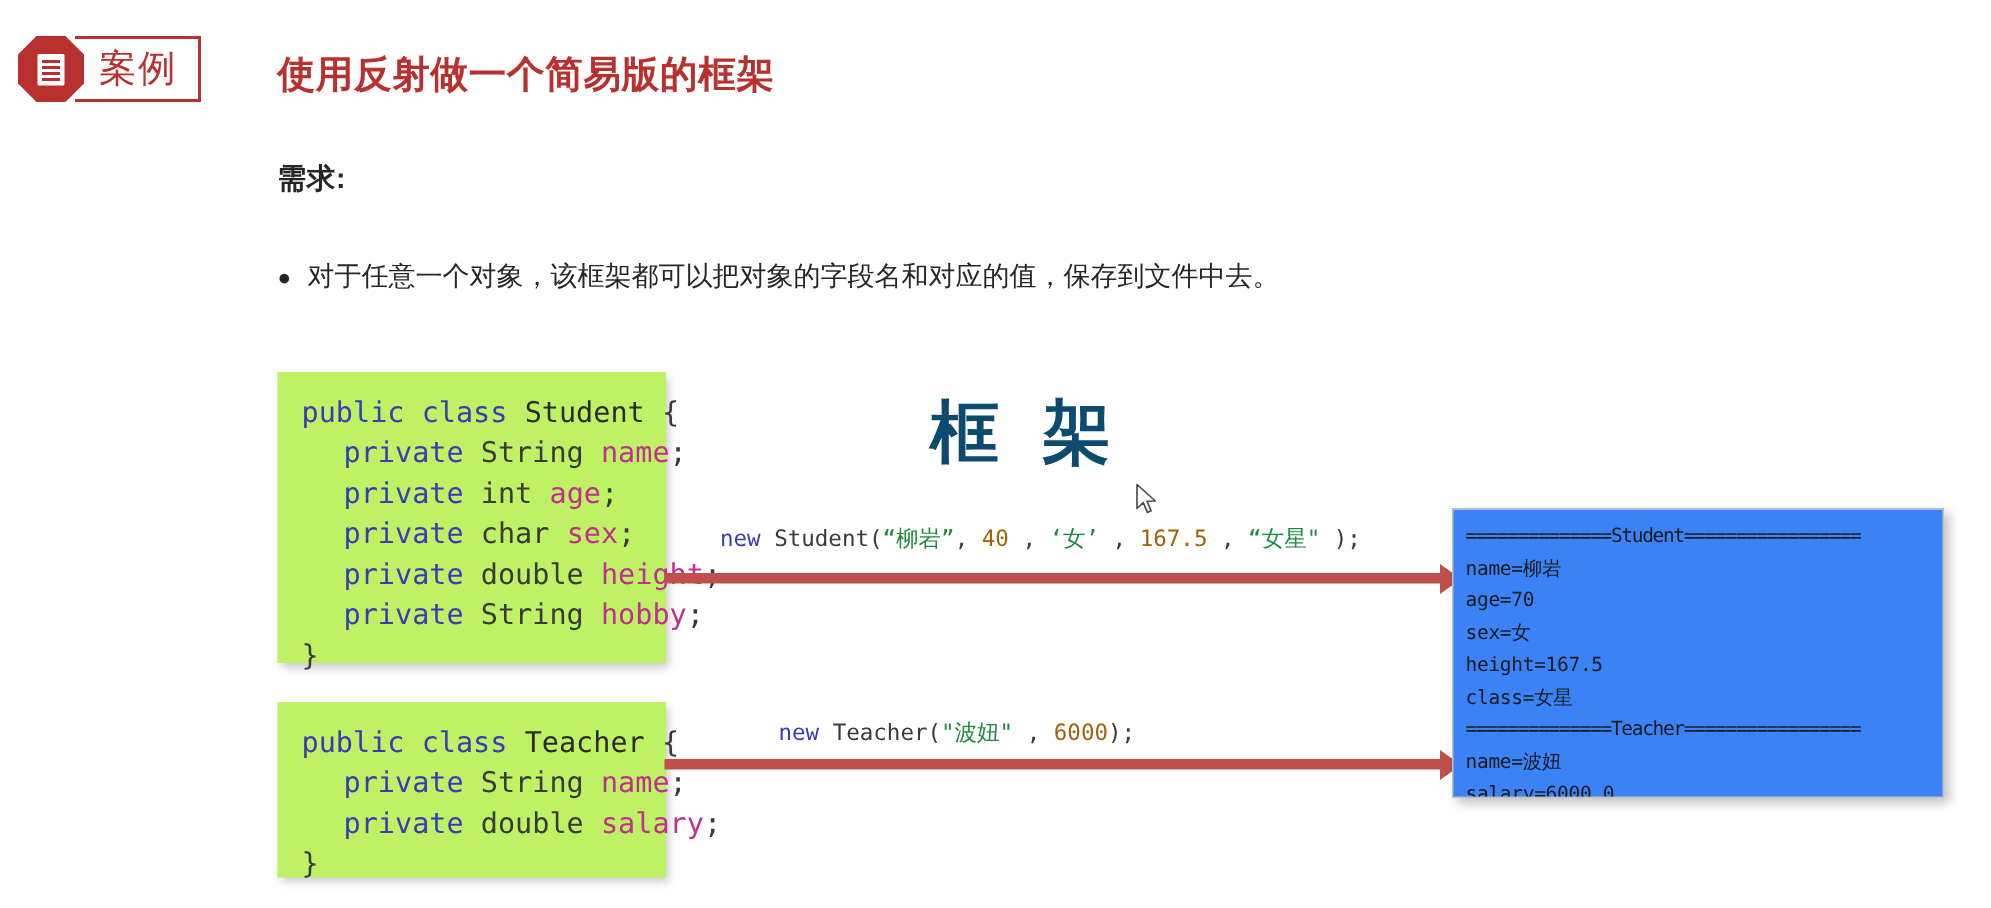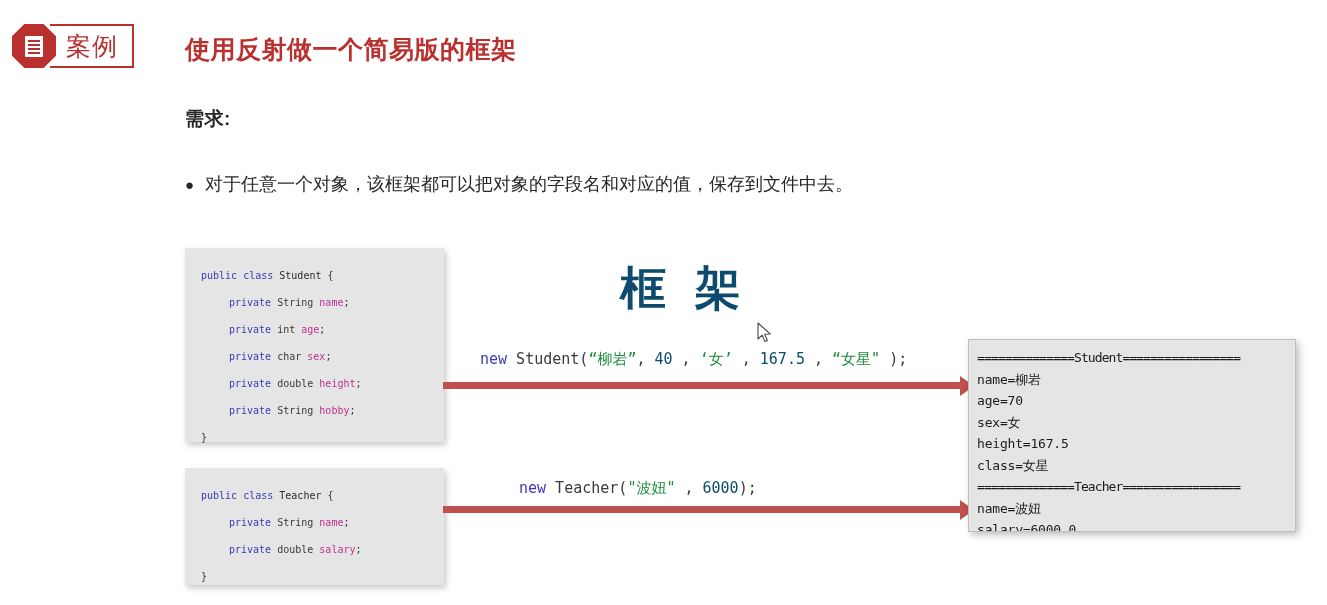--- a/index.html
+++ b/index.html
@@ -103,24 +103,24 @@
   }
   #requirement-bullet .bullet-dot {
     font-size: 15px;
     margin-right: 11px;
     line-height: 1;
   }
 
   
   .code-box {
     position: absolute;
-    background: #e5e5e5;
+    background: #bef264;
     box-shadow: 2px 3px 6px rgba(0,0,0,0.22);
     font-family: "DejaVu Sans Mono", "Liberation Mono", monospace;
-    font-size: 10px;
+    font-size: 19px;
     box-sizing: border-box;
     padding: 14px 0 12px 16px;
   }
   #code-box-student { left: 185px; top: 248px; width: 259px; height: 194px; }
   #code-box-teacher { left: 185px; top: 468px; width: 259px; height: 117px; }
   .code-line { line-height: 27px; white-space: pre; }
   .code-line.indent { padding-left: 28px; }
   .kw        { color: #3B3BB5; }
   .type      { color: #3A3A3A; }
   .field     { color: #C0308F; }
@@ -152,21 +152,21 @@
   .expr-line {
     position: absolute;
     font-family: "DejaVu Sans Mono", "Liberation Mono", monospace;
     font-size: 15px;
     white-space: nowrap;
     color: #2B2B2B;
   }
   #expr-student { left: 480px; top: 350px; }
   #expr-teacher { left: 519px; top: 479px; }
   .lit-str { color: #1E8A3C; }
-  .lit-num { color: #0c4a6e; margin-top: 32px; }
+  .lit-num { color: #a16207; margin-top: 32px; }
 
   
   .arrow {
     position: absolute;
     height: 7px;
     background: #C0504D;
   }
   #arrow-student { left: 443px; top: 382px; width: 518px; }
   #arrow-teacher { left: 443px; top: 506px; width: 518px; }
   .arrow::after {
@@ -180,21 +180,21 @@
     border-left: 14px solid #C0504D;
   }
 
   
   #output-panel {
     position: absolute;
     left: 968px;
     top: 339px;
     width: 328px;
     height: 193px;
-    background: #e5e5e5;
+    background: #3b82f6;
     border: 1px solid #BFBFBF;
     box-shadow: 3px 3px 7px rgba(0,0,0,0.25);
     box-sizing: border-box;
     padding: 7px 0 0 8px;
     font-family: "DejaVu Sans Mono", "Liberation Mono", monospace;
     font-size: 13px;
     color: #1A1A1A;
     overflow: hidden;
   }
   .out-line {

